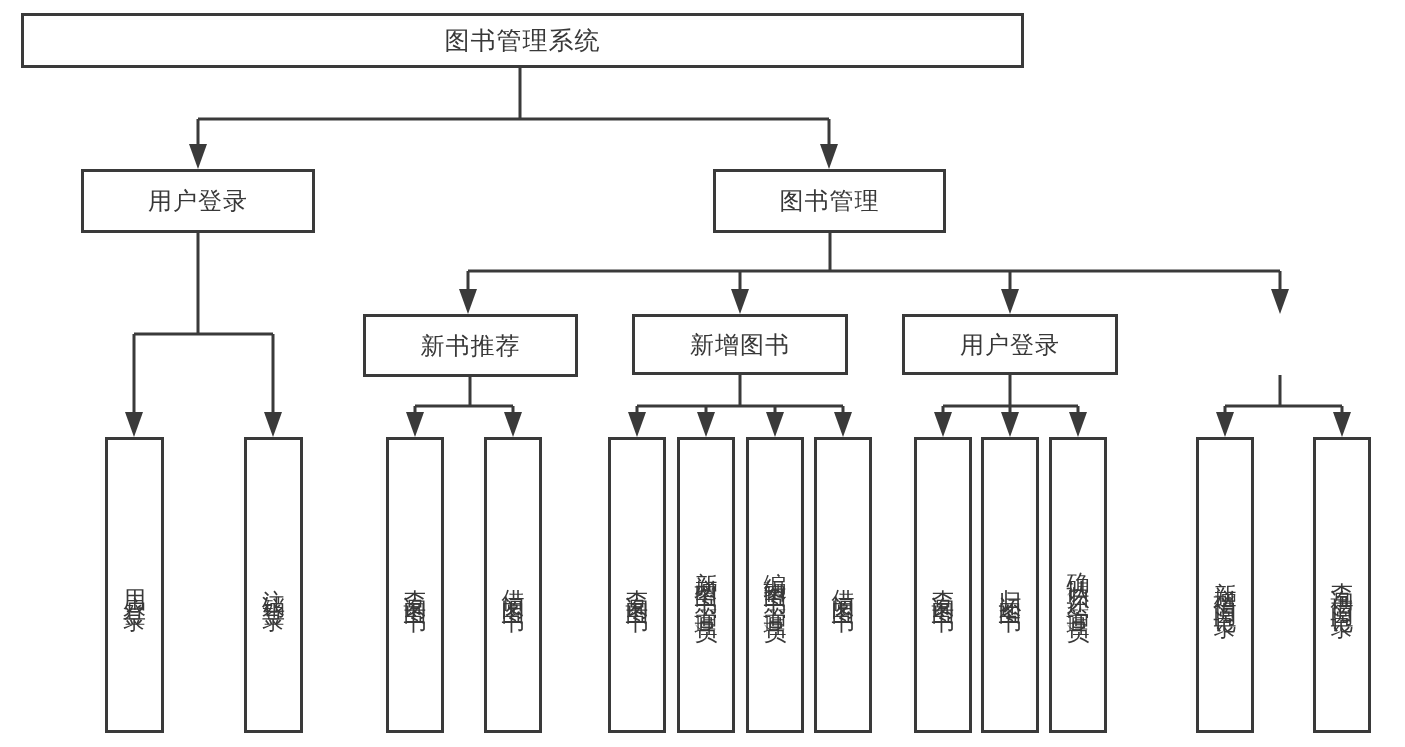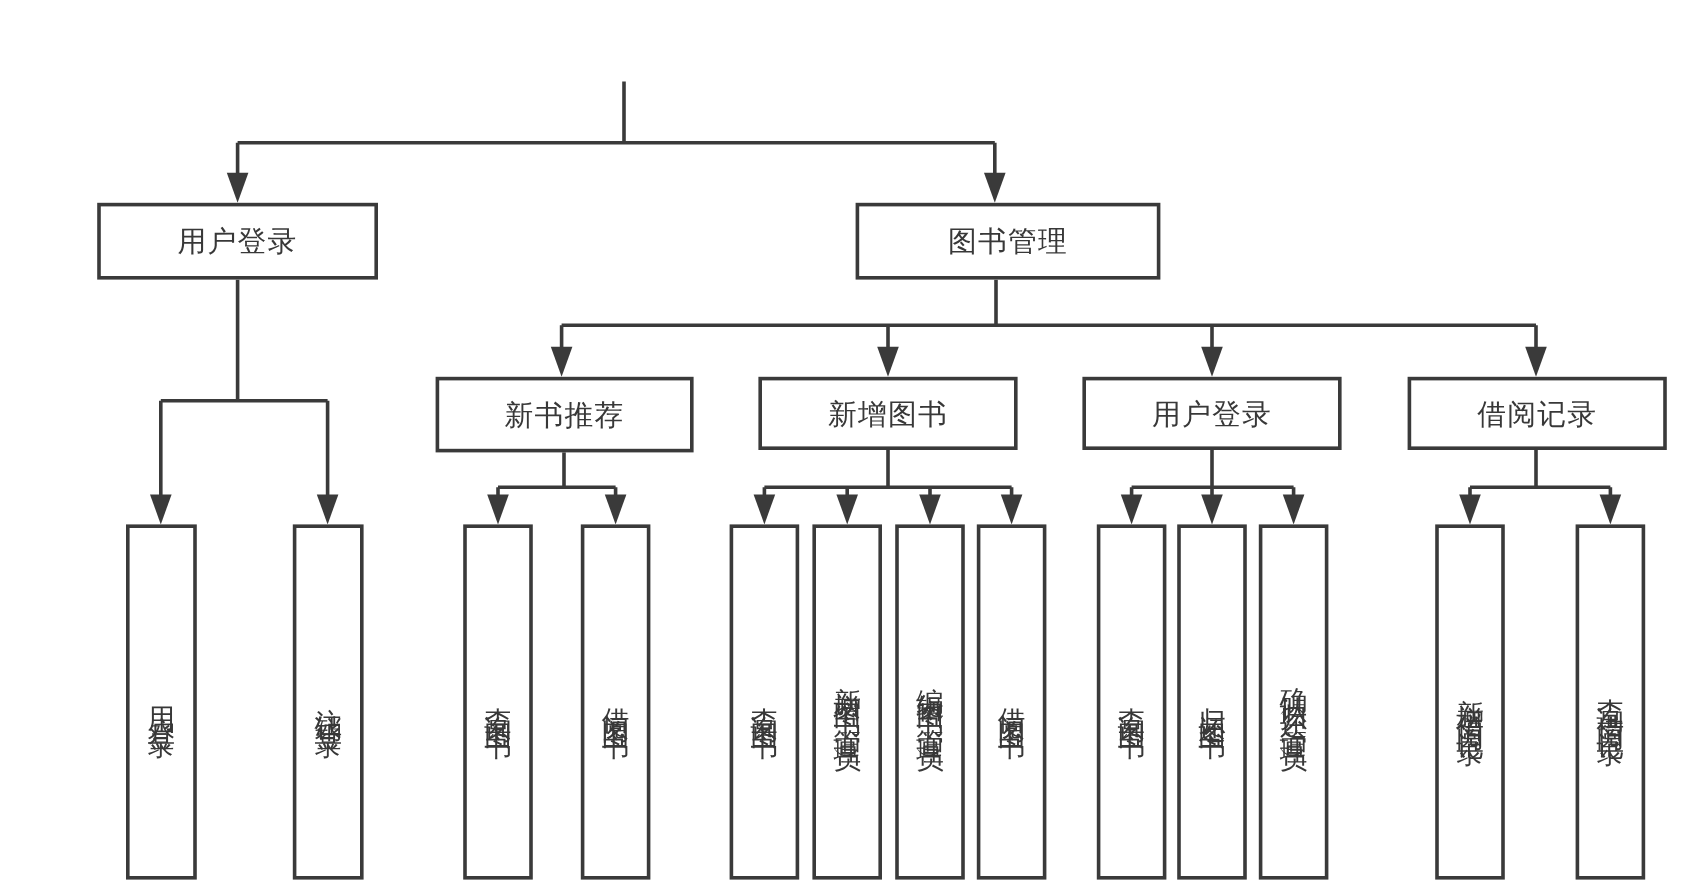--- a/index.html
+++ b/index.html
@@ -85,28 +85,28 @@
         <polygon points="766,412 784,412 775,437"></polygon>
         <polygon points="834,412 852,412 843,437"></polygon>
         <polygon points="934,412 952,412 943,437"></polygon>
         <polygon points="1001,412 1019,412 1010,437"></polygon>
         <polygon points="1069,412 1087,412 1078,437"></polygon>
         <polygon points="1216,412 1234,412 1225,437"></polygon>
         <polygon points="1333,412 1351,412 1342,437"></polygon>
       </g>
     </svg>
 
+  <div class="node h root" style="left:21px;top:13px;width:1003px;height:55px">图书管理系统</div>
 
   <div class="node h" style="left:81px;top:169px;width:234px;height:64px">用户登录</div>
-  <div class="node h" style="left:713px;top:169px;width:254px;height:64px">图书管理</div>
+  <div class="node h" style="left:713px;top:169px;width:233px;height:64px">图书管理</div>
 
   <div class="node h" style="left:363px;top:314px;width:215px;height:63px">新书推荐</div>
   <div class="node h" style="left:632px;top:314px;width:216px;height:61px">新增图书</div>
   <div class="node h" style="left:902px;top:314px;width:216px;height:61px">用户登录</div>
-  <div class="node h" style="left:1173px;top:314px;width:216px;height:61px">借阅记录</div>
 
   <div class="node v" style="left:105px;top:437px;width:59px;height:296px">用户登录</div>
   <div class="node v" style="left:244px;top:437px;width:59px;height:296px">注销登录</div>
 
   <div class="node v" style="left:386px;top:437px;width:58px;height:296px">查询图书</div>
   <div class="node v" style="left:484px;top:437px;width:58px;height:296px">借阅图书</div>
 
   <div class="node v" style="left:608px;top:437px;width:58px;height:296px">查询图书</div>
   <div class="node v" style="left:677px;top:437px;width:58px;height:296px">新增图书（管理员）</div>
   <div class="node v" style="left:746px;top:437px;width:58px;height:296px">编辑图书（管理员）</div>

